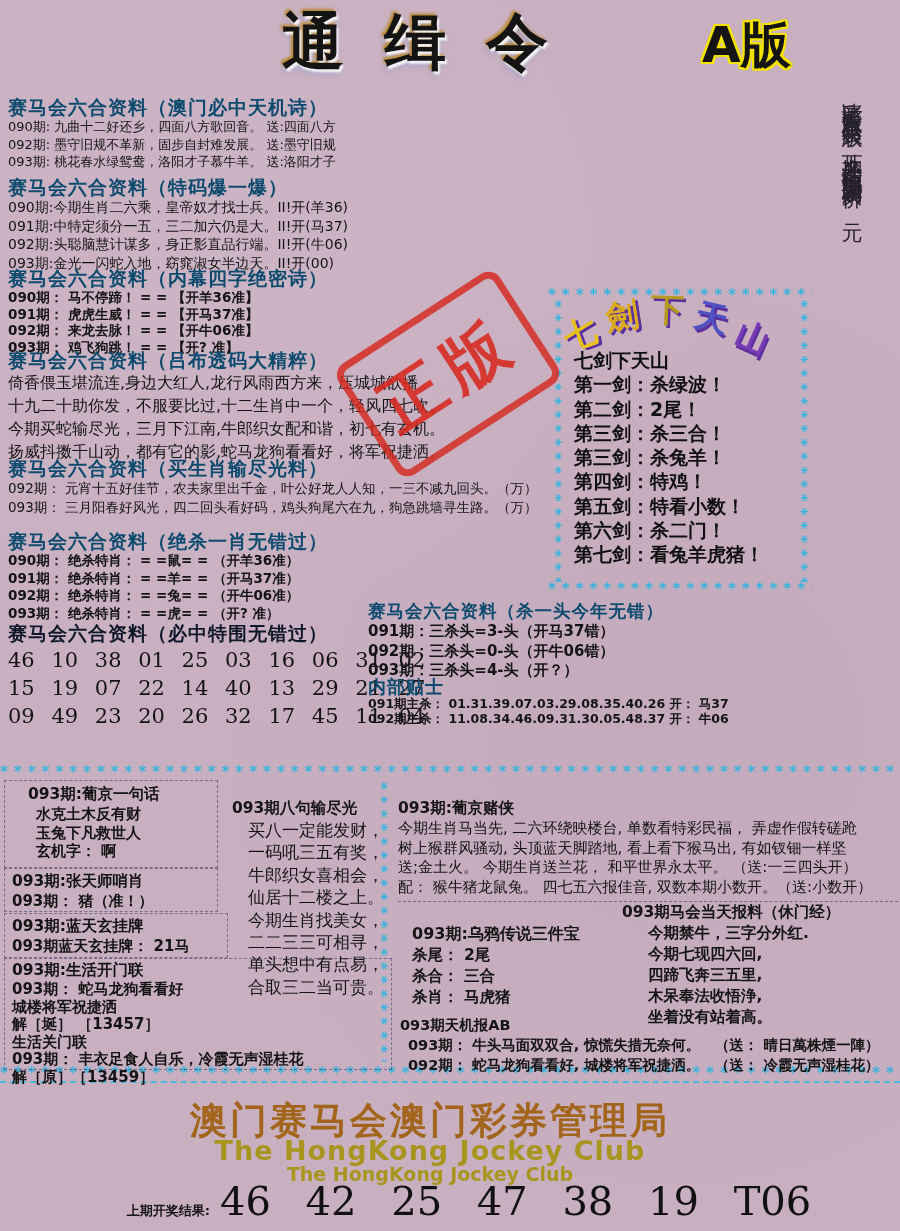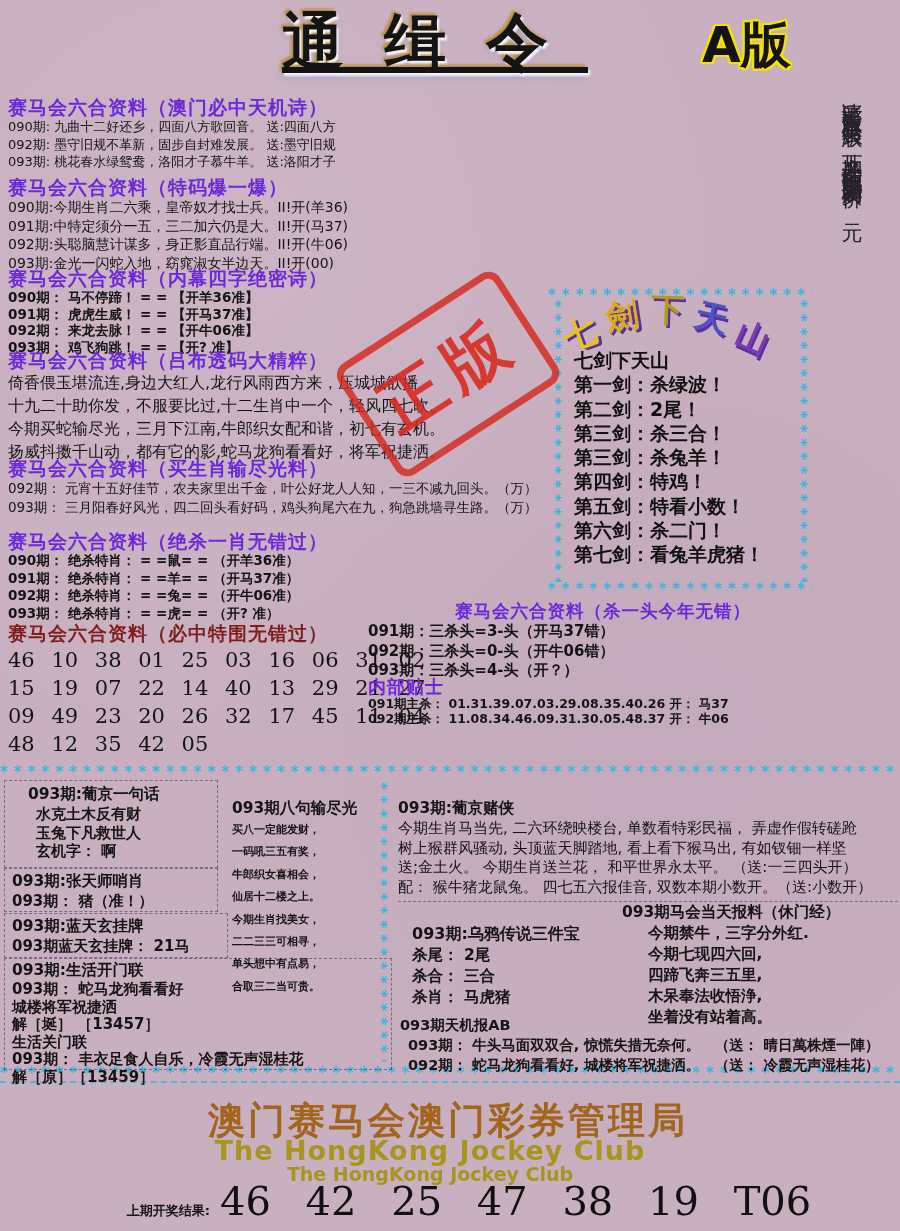--- a/index.html
+++ b/index.html
@@ -7,46 +7,46 @@
     width:900px;height:1231px;position:relative;overflow:hidden;
     background:#c9b0c1;
     background-image:
       radial-gradient(circle at 25% 20%, rgba(255,255,255,.06), transparent 45%),
       radial-gradient(circle at 75% 60%, rgba(120,90,120,.07), transparent 50%);
     font-family:"DejaVu Sans",sans-serif;color:#141414;
   }
   
   .main-title{position:absolute;left:282px;top:0px;margin:0;font-size:62px;font-weight:bold;color:#141414;
     letter-spacing:40px;white-space:nowrap;
-    text-shadow:2px 3px 2px rgba(255,255,255,.85), -2px -2px 3px rgba(186,136,38,.95), 0 4px 6px rgba(110,140,210,.45);text-decoration:underline;}
+    text-shadow:2px 3px 2px rgba(255,255,255,.85), -2px -2px 3px rgba(186,136,38,.95), 0 4px 6px rgba(110,140,210,.45);}
   .edition{position:absolute;left:702px;top:12px;font-size:50px;font-weight:bold;color:#141414;white-space:nowrap;
     text-shadow:-2px 0 #f3e400,2px 0 #f3e400,0 -2px #f3e400,0 2px #f3e400,-2px -2px #f3e400,2px 2px #f3e400,-2px 2px #f3e400,2px -2px #f3e400;}
   
   .side-notice{position:absolute;left:838px;top:86px;height:692px;writing-mode:vertical-rl;
     font-size:21px;letter-spacing:2.5px;color:#26222a;font-weight:500;}
   
   .stamp{position:absolute;left:352px;top:308px;width:178px;height:118px;
     border:7px solid rgba(214,40,30,.82);border-radius:14px;transform:rotate(-33deg);
     display:flex;align-items:center;justify-content:center;
     font-size:64px;font-weight:bold;color:rgba(214,40,30,.88);letter-spacing:10px;z-index:5;}
   
   .sec{position:absolute;left:8px;width:552px;}
-  .sec-h{font-size:19px;font-weight:bold;color:#6d28d9;letter-spacing:1px;line-height:21px;white-space:nowrap;}
-  .sec-h.blue{color:#7f1d1d;}
+  .sec-h{font-size:19px;font-weight:bold;color:#0c4a6e;letter-spacing:1px;line-height:21px;white-space:nowrap;}
+  .sec-h.blue{color:#0f172a;}
   .ln{white-space:nowrap;}
   #sec-tianji{top:97px;}  #sec-tianji .ln{font-size:13px;line-height:17.5px;font-weight:400;}
   #sec-tema{top:177px;}   #sec-tema .ln{font-size:14px;line-height:18.5px;}
   #sec-simi{top:268px;}   #sec-simi .ln{font-size:13.5px;line-height:16.5px;font-weight:600;}
   #sec-lvbu{top:350px;}   #sec-lvbu .ln{font-size:16px;line-height:23px;}
   #sec-shuxiang{top:458px;} #sec-shuxiang .ln{font-size:13.5px;line-height:18.5px;}
   #sec-juesha{top:531px;} #sec-juesha .ln{font-size:13.5px;line-height:17.5px;font-weight:600;}
   #sec-tewei{top:623px;}  #sec-tewei .ln{font-family:"DejaVu Serif",serif;font-size:21px;line-height:24px;word-spacing:10px;margin-top:4px;}
   
   #sec-shatou{position:absolute;left:368px;top:600px;width:470px;}
-  #sec-shatou .sec-h{font-size:17.5px;line-height:22px;text-align:center;}
+  #sec-shatou .sec-h{font-size:17.5px;line-height:22px;}
   #sec-shatou .ln{font-size:15px;line-height:19.5px;font-weight:600;}
   #sec-neibu{position:absolute;left:368px;top:677px;width:480px;}
   #sec-neibu .sec-h{font-size:18px;line-height:20px;}
   #sec-neibu .ln{font-size:12.5px;line-height:14.5px;font-weight:bold;}
   
   #seven-box{position:absolute;left:548px;top:286px;width:264px;height:310px;}
   .ast{color:#38b4df;font-weight:bold;font-size:15px;letter-spacing:6px;overflow:hidden;white-space:nowrap;}
   .ast::before{content:"******************************************************************************************";}
   .ast-h{position:absolute;left:0;right:0;height:16px;}
   .ast-v{position:absolute;top:14px;bottom:14px;width:16px;writing-mode:vertical-rl;}
@@ -68,33 +68,33 @@
   .grp .t{font-weight:bold;white-space:nowrap;}
   #grp-pujing{left:28px;top:784px;} #grp-pujing .t{font-size:15.5px;}
   #grp-pujing .ln{font-size:15px;line-height:18.5px;font-weight:600;margin-left:8px;}
   #grp-zhang{left:12px;top:871px;} #grp-zhang .t{font-size:15.5px;}
   #grp-zhang .ln{font-size:15px;line-height:19px;font-weight:600;}
   #grp-lantian{left:12px;top:916px;} #grp-lantian .t{font-size:15.5px;}
   #grp-lantian .ln{font-size:15px;line-height:19px;font-weight:600;}
   #grp-shenghuo{left:12px;top:960px;} #grp-shenghuo .t{font-size:15.5px;}
   #grp-shenghuo .ln{font-size:15px;line-height:17.6px;font-weight:600;}
   #grp-baju{left:232px;top:798px;} #grp-baju .t{font-size:15.5px;}
-  #grp-baju .ln{font-size:11px;line-height:22.4px;font-weight:700;}
+  #grp-baju .ln{font-size:17px;line-height:22.4px;font-weight:400;margin-left:16px;}
   #grp-duxia{left:398px;top:798px;width:500px;} #grp-duxia .t{font-size:15.5px;}
   #grp-duxia .ln{font-size:15px;line-height:19.5px;font-weight:500;}
   .dash-dark{position:absolute;left:398px;right:2px;top:901px;border-top:1px dashed rgba(50,50,90,.55);}
   #grp-wuya{left:412px;top:924px;} #grp-wuya .t{font-size:16px;}
   #grp-wuya .ln{font-size:15.5px;line-height:21px;font-weight:600;}
   #grp-baoliao{left:622px;top:902px;} #grp-baoliao .t{font-size:15.5px;}
   #grp-baoliao .ln{font-size:15.5px;line-height:21px;font-weight:600;margin-left:26px;}
   #grp-tianjibao{left:400px;top:1016px;} #grp-tianjibao .t{font-size:14.5px;}
   #grp-tianjibao .ln{font-size:14.5px;line-height:20px;font-weight:600;margin-left:8px;}
   
   .org-cn{position:absolute;left:0;width:860px;top:1096px;text-align:center;
-    font-size:37px;font-weight:bold;color:#a2651b;letter-spacing:3px;margin-left:18px;}
+    font-size:37px;font-weight:bold;color:#a2651b;letter-spacing:3px;}
   .org-en1{position:absolute;left:0;width:860px;top:1135px;text-align:center;
     font-size:27px;font-weight:bold;color:#a8951f;letter-spacing:1px;}
   .org-en2{position:absolute;left:0;width:860px;top:1163px;text-align:center;
     font-size:19px;font-weight:bold;color:#a8951f;}
   .results{position:absolute;left:0;width:880px;top:1178px;text-align:center;white-space:nowrap;padding-left:29px;}
   .results .label{font-size:13px;font-weight:bold;margin-right:10px;}
   .results .numbers{font-family:"DejaVu Serif",serif;font-size:40px;font-weight:500;word-spacing:22px;color:#111;}
 </style>
 </head>
 <body>
@@ -162,21 +162,20 @@
       <div class="ln">093期： 绝杀特肖： = =虎= = （开? 准）</div>
     </div>
 </section>
 
 <section class="sec" id="sec-tewei">
   <div class="sec-h blue">赛马会六合资料（必中特围无错过）</div>
   <div>
       <div class="ln">46 10 38 01 25 03 16 06 31 02</div>
       <div class="ln">15 19 07 22 14 40 13 29 21 27</div>
       <div class="ln">09 49 23 20 26 32 17 45 11 04</div>
-      <div class="ln">48 12 35 42 05</div>
     </div>
 </section>
 
 <div id="seven-box">
   <div class="ast ast-h" style="top:0;"></div>
   <div class="ast ast-h" style="bottom:0;"></div>
   <div class="ast ast-v" style="left:0;"></div>
   <div class="ast ast-v" style="right:2px;"></div>
   <span class="arc-char" style="left:16px;top:26px;transform:rotate(-20deg);color:#e8c11d;">七</span>
   <span class="arc-char" style="left:58px;top:8px;transform:rotate(-9deg);color:#dcab1a;">劍</span>

